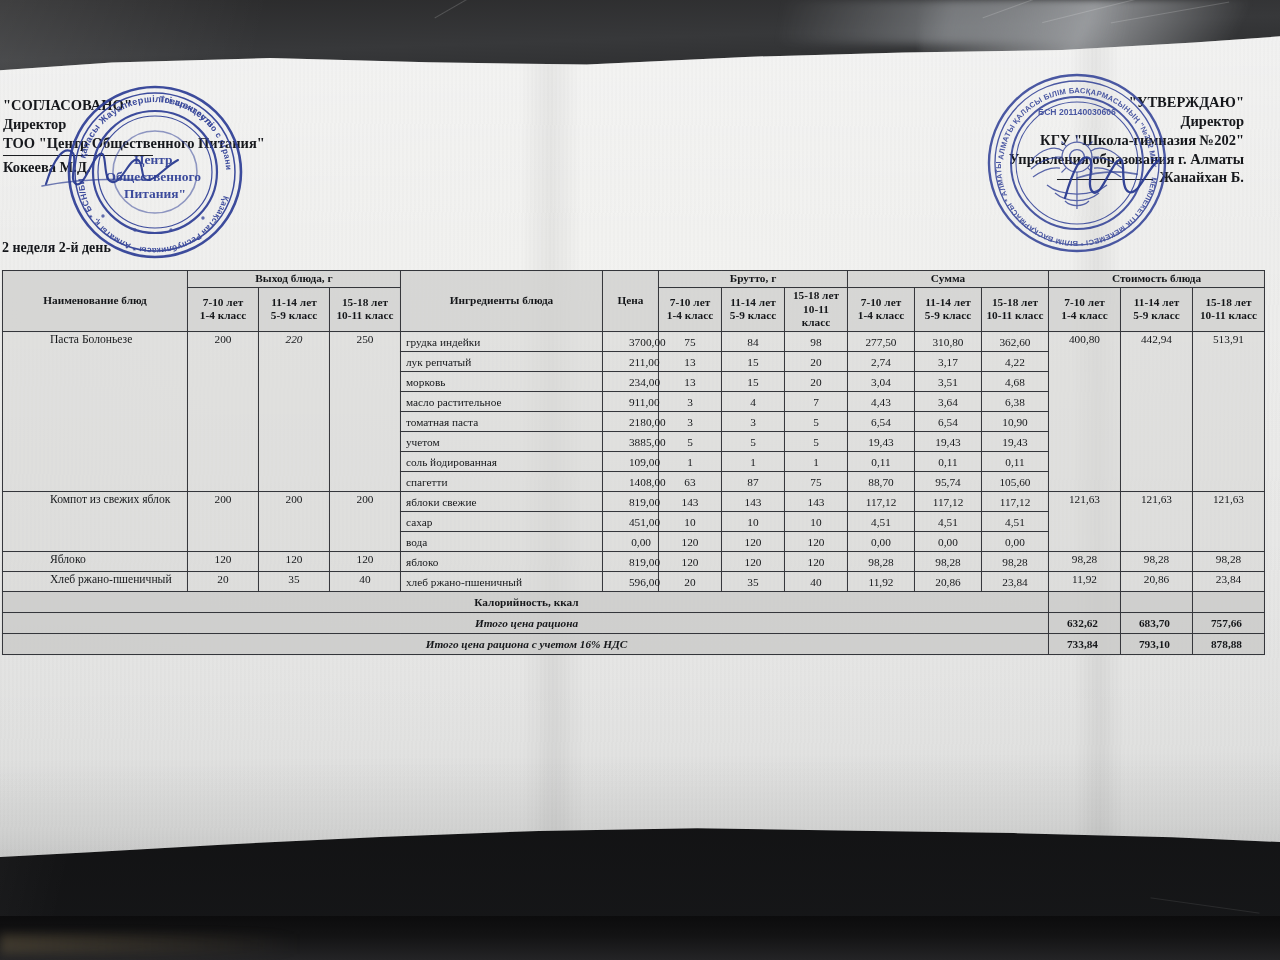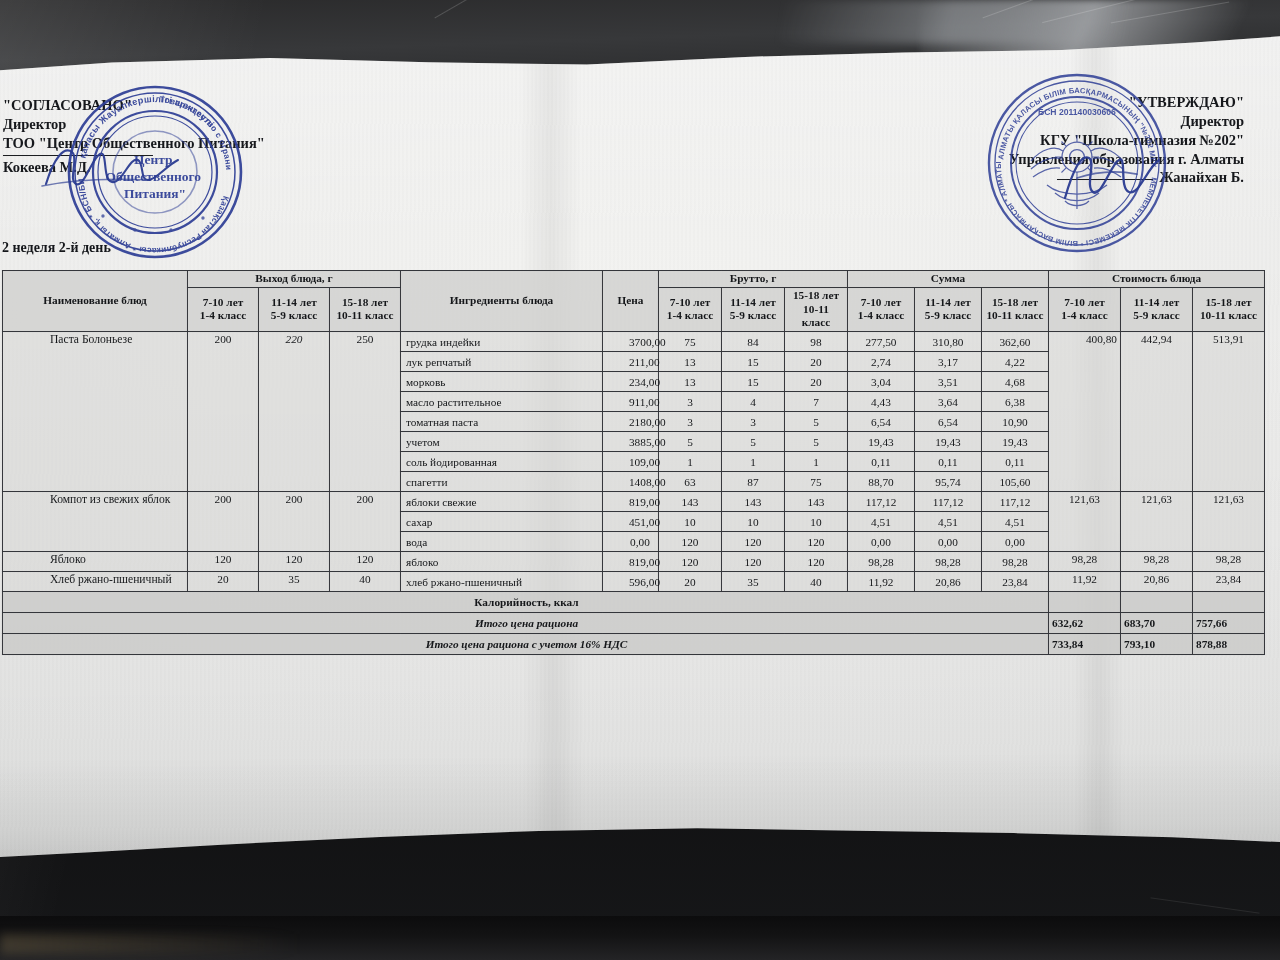--- a/index.html
+++ b/index.html
@@ -88,26 +88,26 @@
   }
 
   
   .tbl-wrap{position:absolute;left:2px;top:270px;width:1262px;}
   table{border-collapse:collapse;width:1262px;table-layout:fixed;
          font-size:11.3px;color:#15171a;background:rgba(214,214,212,.55);}
   th,td{border:1px solid #33353a;padding:1px 3px;vertical-align:middle;}
   thead th{font-weight:bold;text-align:center;background:rgba(206,206,204,.55);line-height:1.22;}
   .c{text-align:center;}
   .l{text-align:left;padding-left:5px;}
-  .r{text-align:center;padding-right:7px;padding-left:26px;}
+  .r{text-align:right;padding-right:7px;padding-left:26px;}
   td{height:17px;}
   .dish{font-size:11.6px;padding-left:47px;}
   .foot td{font-weight:bold;font-style:italic;background:rgba(199,199,197,.6);height:18px;text-align:center;}
   .foot .kcal{font-style:normal;}
-  .foot .num{font-style:normal;text-align:left;padding-right:7px;}
+  .foot .num{font-style:normal;text-align:center;padding-right:7px;}
 
   
   .stamp{position:absolute;pointer-events:none;}
   .stamp-left{left:55px;top:82px;width:200px;height:180px;opacity:.93;}
   .stamp-right{left:985px;top:72px;width:185px;height:182px;opacity:.86;}
   .stamp svg{width:100%;height:100%;}
   .ink{fill:none;stroke:#2f3f96;}
   .inkf{fill:#2f3f96;}
   .sigpen{position:absolute;pointer-events:none;}
   .sig-left{left:40px;top:140px;width:150px;height:60px;opacity:.95;}
@@ -212,21 +212,21 @@
                 <td class="c" rowspan="8" style="vertical-align: top; font-style: italic;">220</td>
                 <td class="c" rowspan="8" style="vertical-align: top;">250</td>
                 <td class="l">грудка индейки</td>
                 <td class="r">3700,00</td>
                 <td class="c">75</td>
                 <td class="c">84</td>
                 <td class="c">98</td>
                 <td class="c">277,50</td>
                 <td class="c">310,80</td>
                 <td class="c">362,60</td>
-                <td class="c" rowspan="8" style="vertical-align: top; text-align: right;">400,80</td>
+                <td class="c" rowspan="8" style="vertical-align: top;">400,80</td>
                 <td class="c" rowspan="8" style="vertical-align: top;">442,94</td>
                 <td class="c" rowspan="8" style="vertical-align: top;">513,91</td>
               </tr>
               <tr>
                 <td class="l">лук репчатый</td>
                 <td class="r">211,00</td>
                 <td class="c">13</td>
                 <td class="c">15</td>
                 <td class="c">20</td>
                 <td class="c">2,74</td>

